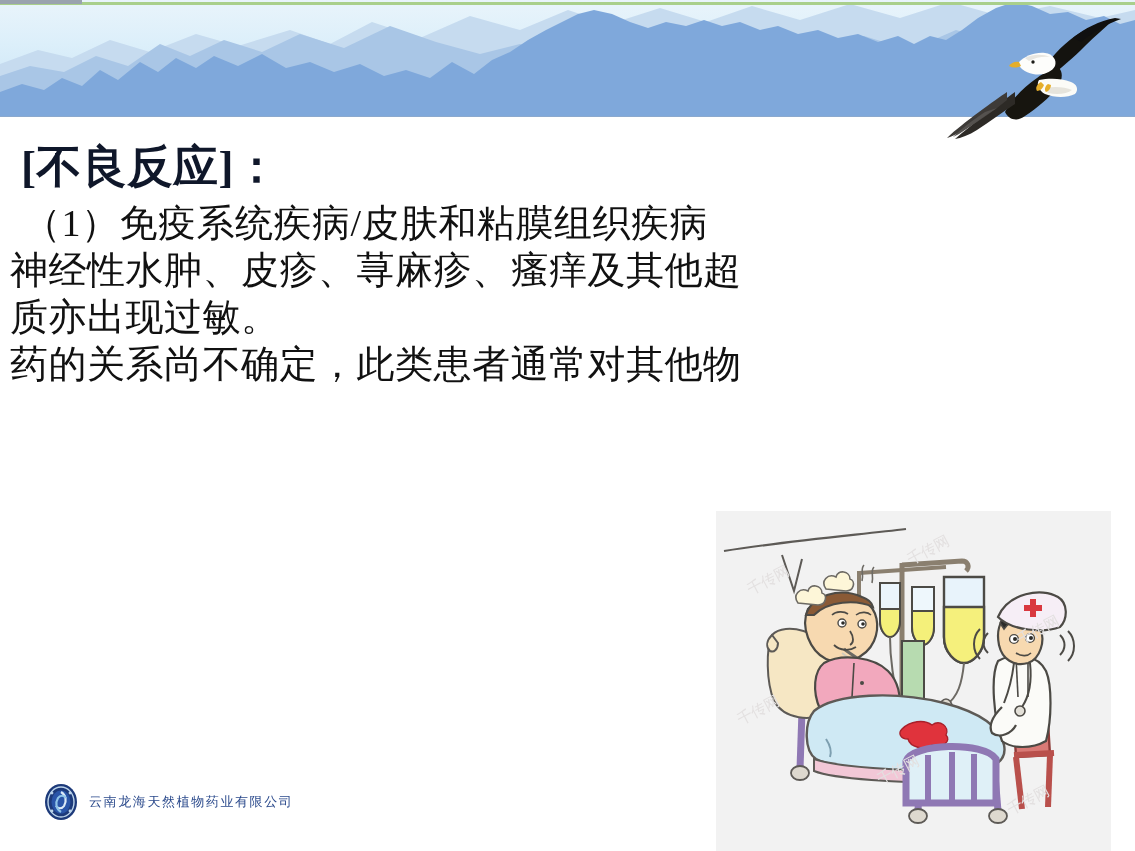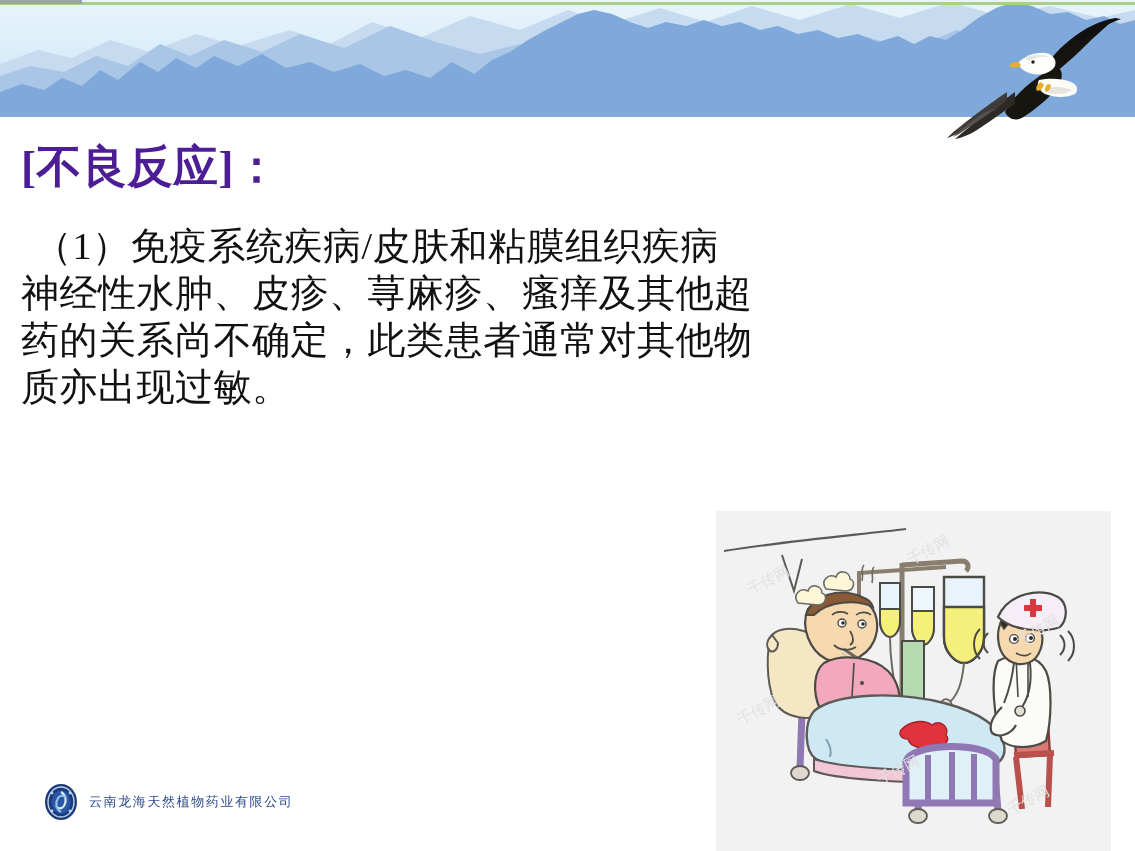--- a/index.html
+++ b/index.html
@@ -91,31 +91,30 @@
     width: 1135px;
     height: 725px;
   }
   #reaction-title {
     position: absolute;
     left: 21px;
     top: 15px;
     font-size: 45px;
     line-height: 52px;
     font-weight: bold;
-    color: #4c1d95;
+    color: #0f172a;
     letter-spacing: 0.5px;
     white-space: nowrap;
     font-family: "Liberation Serif", "DejaVu Serif", serif;
   }
   #body-lines {
     position: absolute;
-    left: 21px;
+    left: 10px;
     top: 74px;
     width: 880px;
-    margin-top: 23px;
   }
   .body-line {
     font-size: 38px;
     line-height: 47px;
     color: #111111;
     white-space: nowrap;
     font-family: "Liberation Serif", "DejaVu Serif", serif;
     letter-spacing: 0.5px;
   }
   .body-line.indent {
@@ -229,22 +228,22 @@
 
   <path d="M96 66 C92 68 90 72 92 75 C95 75 98 72 99 69 Z" fill="#e5ae2b"></path>
   <path d="M103 68 C100 70 99 74 101 76 C104 75 106 72 106 69 Z" fill="#e5ae2b"></path>
 </svg>
 
 <div id="slide-body">
   <div id="reaction-title">[不良反应]：</div>
   <div id="body-lines">
     <div class="body-line indent">（1）免疫系统疾病/皮肤和粘膜组织疾病</div>
     <div class="body-line">神经性水肿、皮疹、荨麻疹、瘙痒及其他超</div>
+    <div class="body-line">质亦出现过敏。</div>
     <div class="body-line">药的关系尚不确定，此类患者通常对其他物</div>
-    <div class="body-line">质亦出现过敏。</div>
   </div>
 </div>
 
 <div id="clipart-panel">
   <span class="wm" style="left:30px;  top:60px;">千传网</span>
   <span class="wm" style="left:190px; top:30px;">千传网</span>
   <span class="wm" style="left:300px; top:110px;">千传网</span>
   <span class="wm" style="left:20px;  top:190px;">千传网</span>
   <span class="wm" style="left:160px; top:250px;">千传网</span>
   <span class="wm" style="left:290px; top:280px;">千传网</span>

